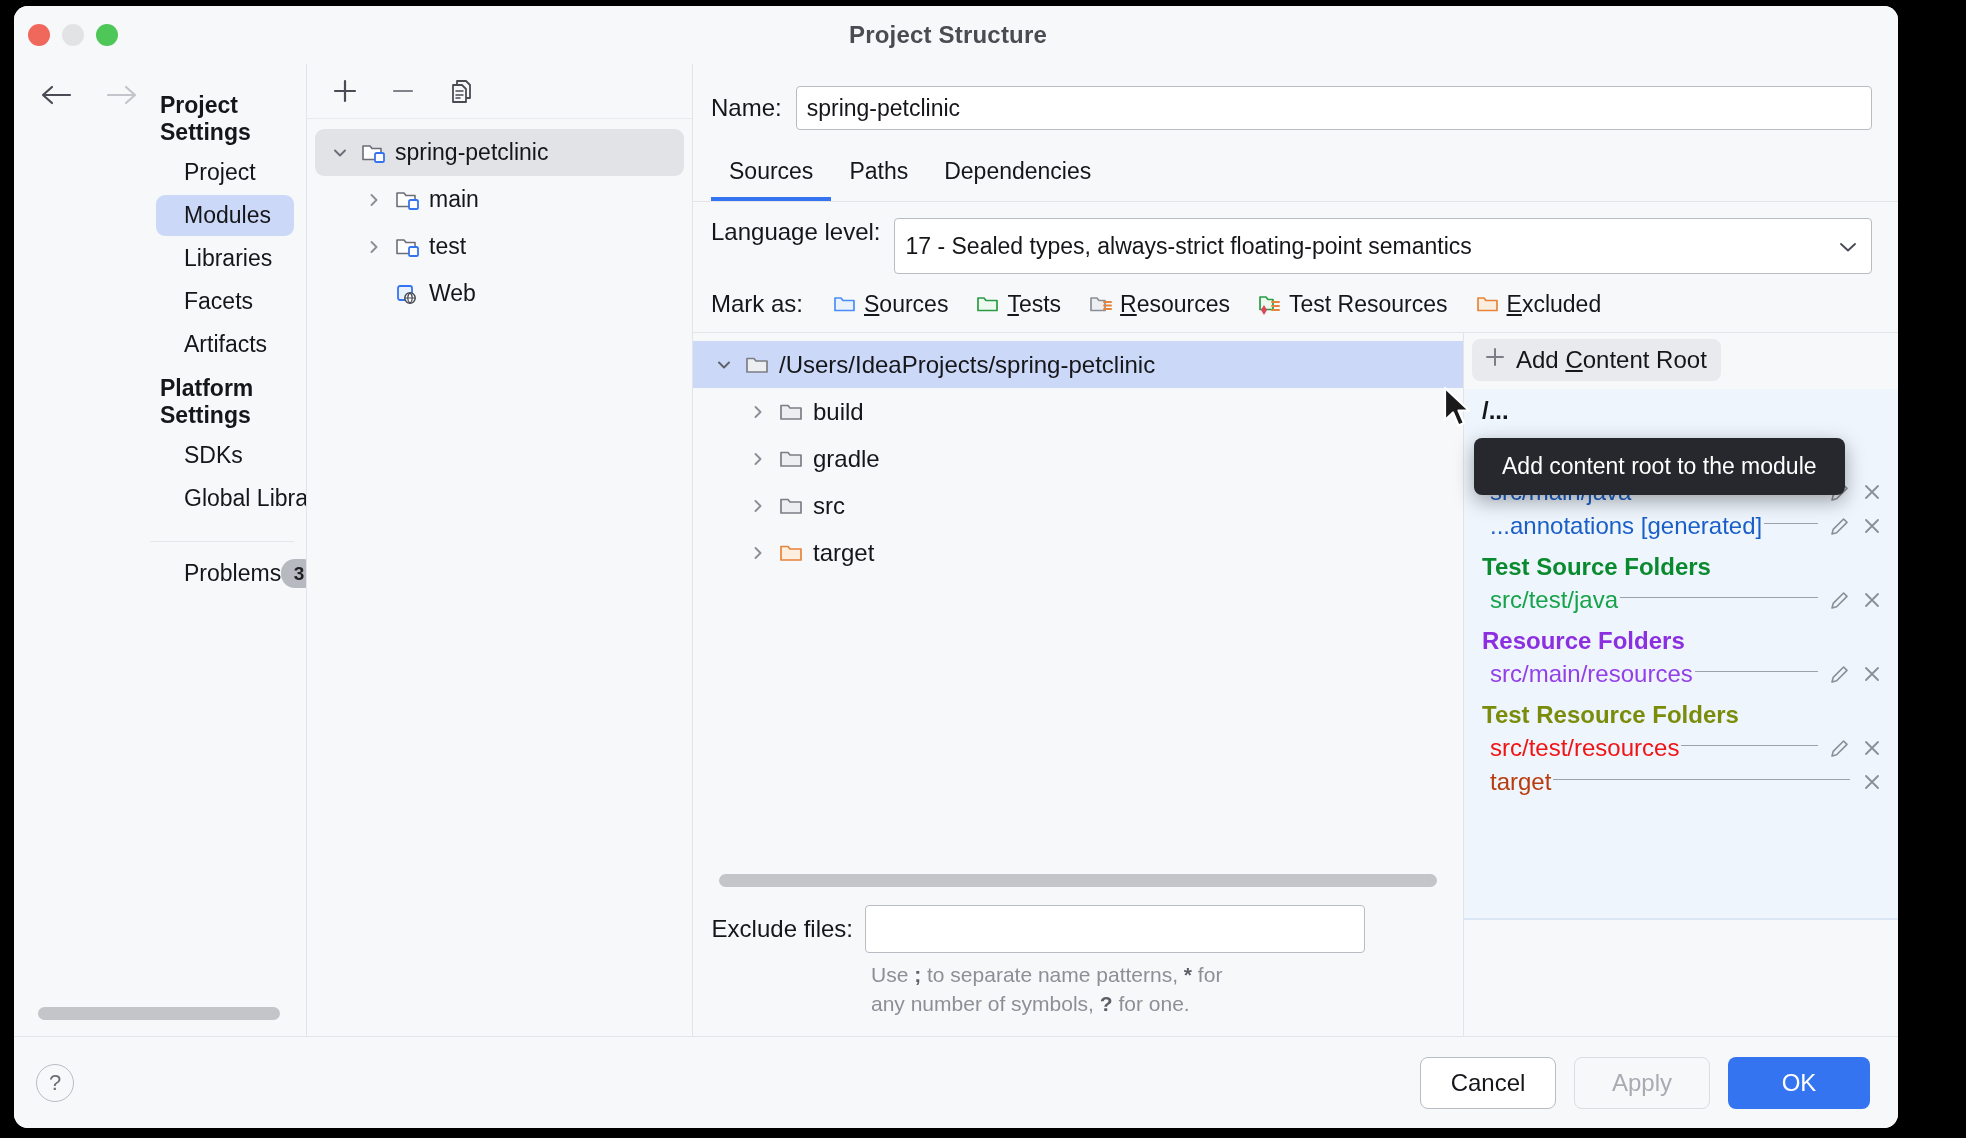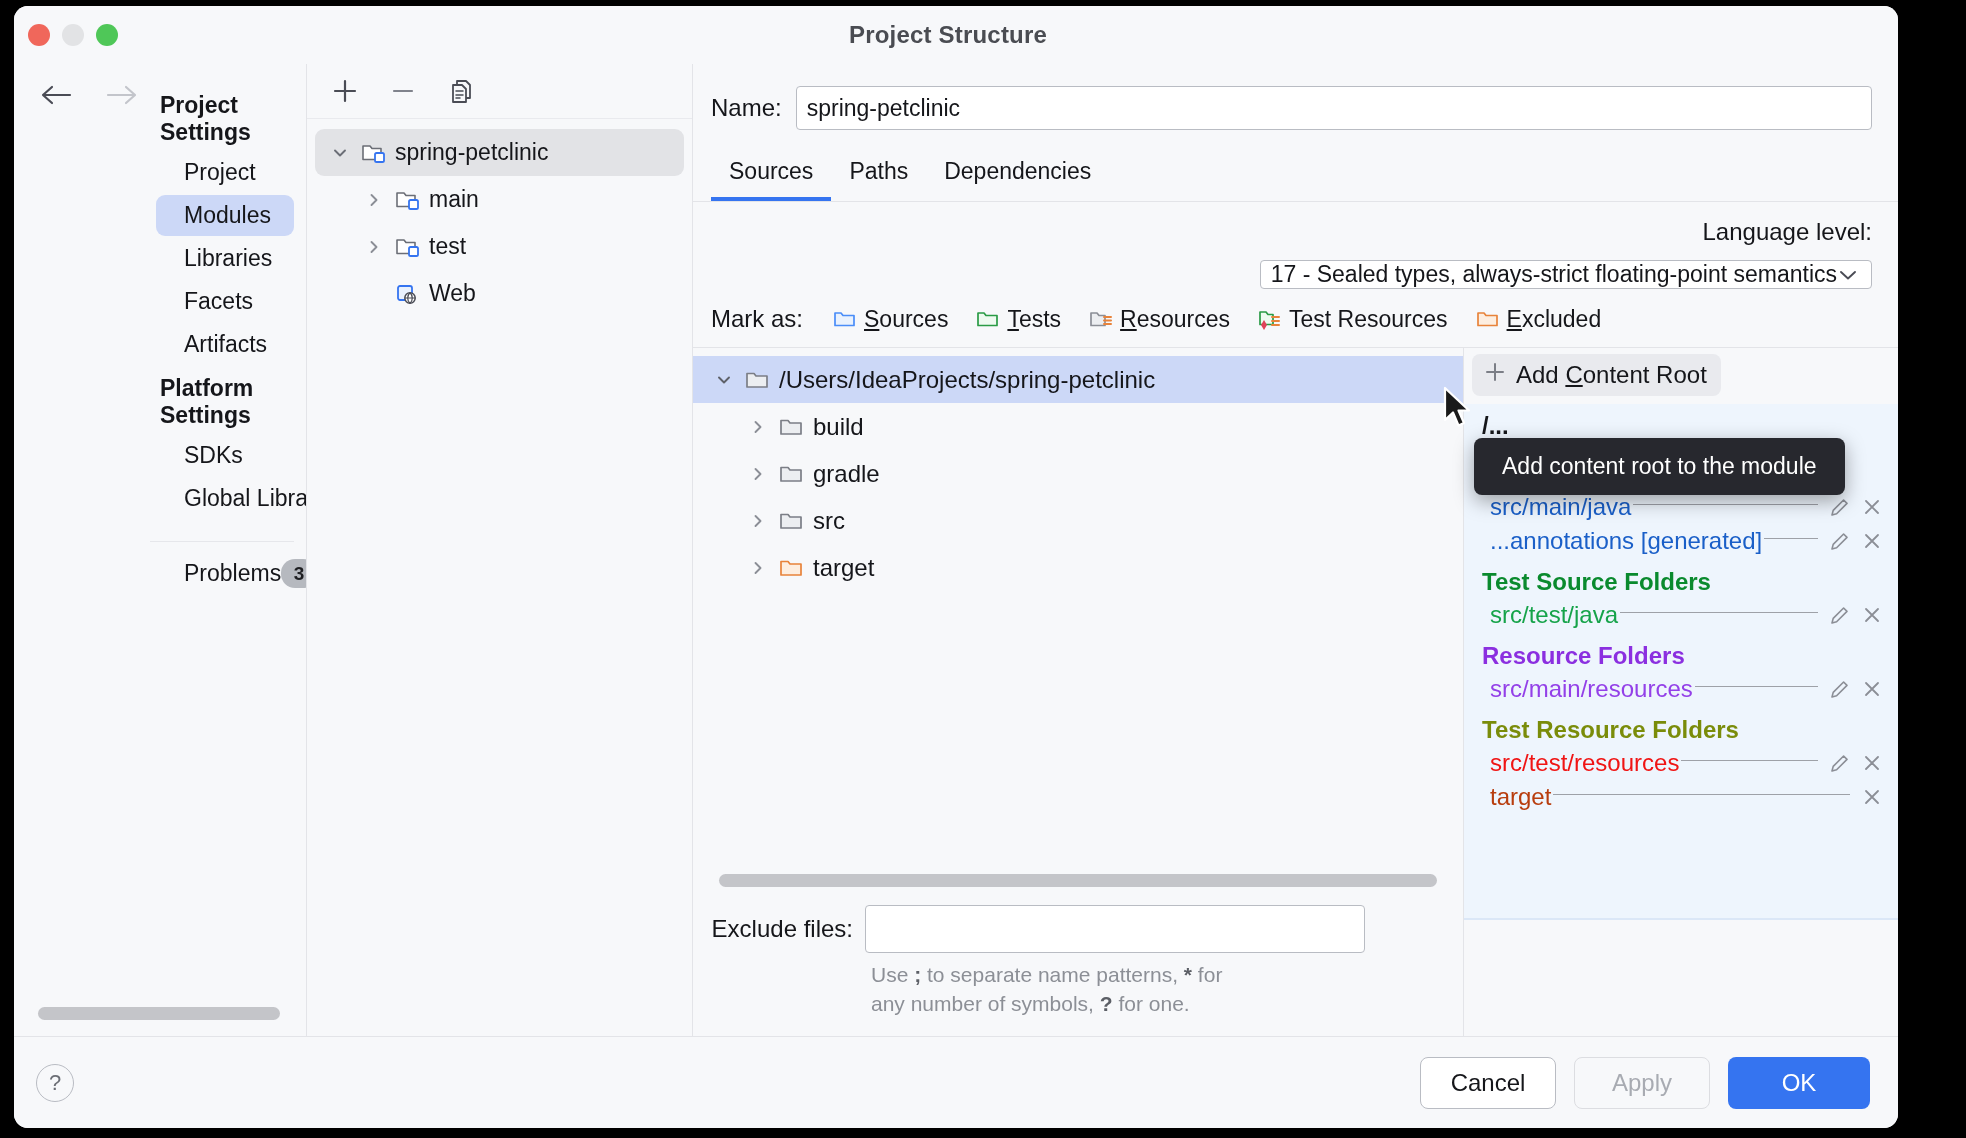--- a/index.html
+++ b/index.html
@@ -117,21 +117,21 @@
     font-size: 23px; color: #15161a;
     display: flex; align-items: center; padding: 0 10px;
   }
   .tabs { display: flex; gap: 0; padding: 22px 0 0 18px; border-bottom: 1px solid #e3e4e8; }
   .tab {
     font-size: 23px; color: #15161a;
     padding: 6px 18px 12px 18px;
     border-bottom: 4px solid transparent;
   }
   .tab.active { border-bottom-color: #3574f0; }
-  .lang-row { display: flex; align-items: flex-end; padding: 16px 26px 0 18px; gap: 14px; flex-direction: column; }
+  .lang-row { display: flex; align-items: flex-start; padding: 16px 26px 0 18px; gap: 14px; }
   .combo {
     flex: 1; height: 56px; background: #fff;
     border: 1px solid #b9bcc3; border-radius: 4px;
     font-size: 23px; color: #15161a;
     display: flex; align-items: center; justify-content: space-between;
     padding: 0 12px 0 10px;
   }
   .markas-row { display: flex; align-items: center; padding: 16px 0 14px 18px; gap: 0; }
   .markas-label { font-size: 24px; color: #15161a; margin-right: 28px; white-space: nowrap; }
   .mark-btn { display: flex; align-items: center; gap: 5px; margin-right: 26px; font-size: 23px; color: #15161a; white-space: nowrap; }

